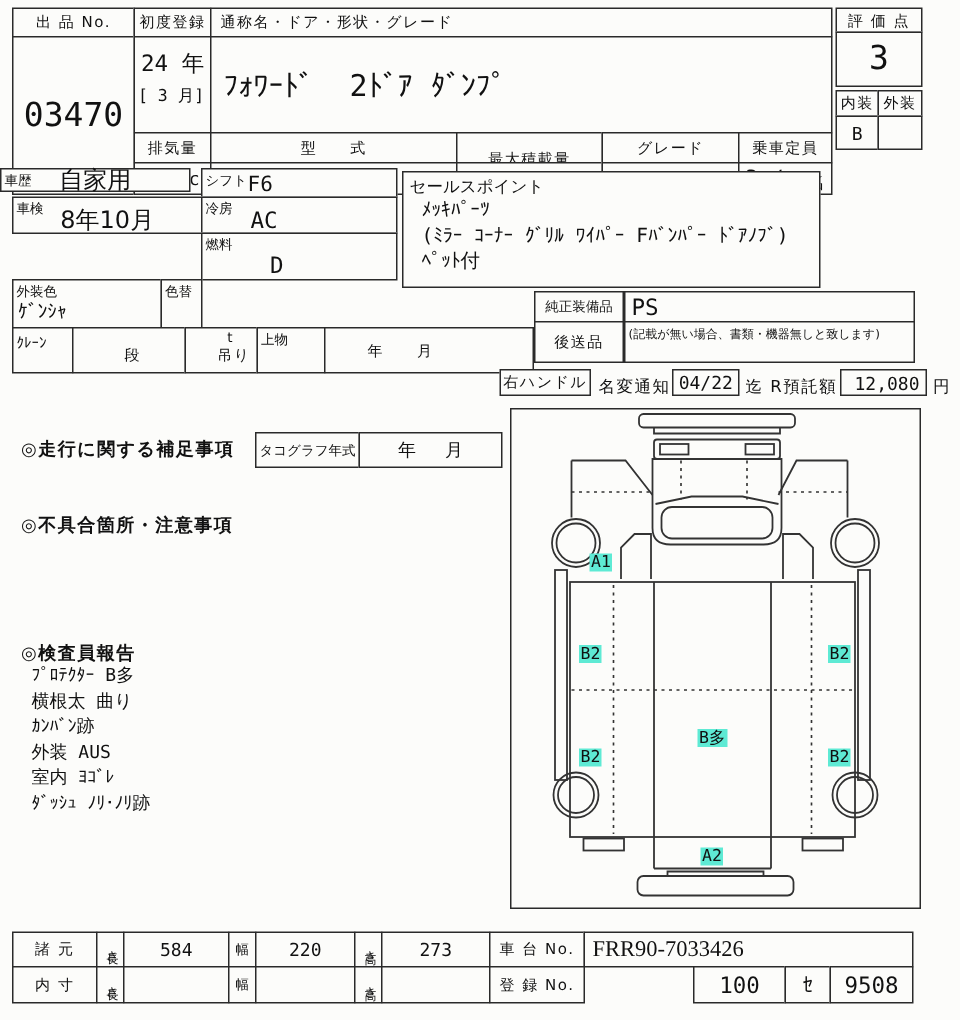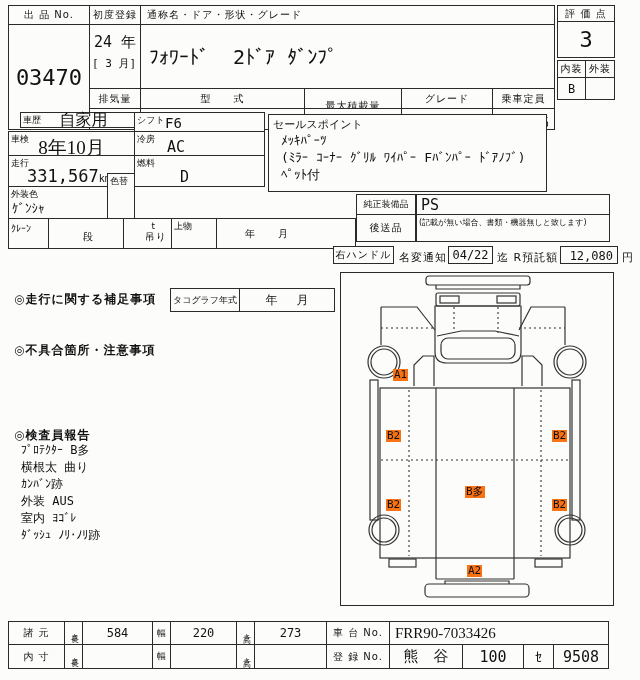--- a/index.html
+++ b/index.html
@@ -11,21 +11,21 @@
   .lbl-s{font-size:9px;}
   .val{font-family:"DejaVu Sans Mono","DejaVu Sans",monospace;white-space:pre;}
   .c{display:flex;align-items:center;justify-content:center;text-align:center;}
   .cl{display:flex;align-items:center;}
   .corner{position:absolute;top:1px;left:2px;font-size:9px;letter-spacing:0;}
   .big{font-size:22px;}
   .sm{font-size:12px;}
   .note-head{font-size:12px;font-weight:bold;letter-spacing:1px;}
   .insp-item{font-family:"DejaVu Sans Mono","DejaVu Sans",monospace;font-size:12px;display:block;line-height:17px;white-space:pre;}
   .vert{writing-mode:vertical-rl;text-orientation:upright;font-size:8px;letter-spacing:-1px;}
-  .dlabel{position:absolute;font-family:"DejaVu Sans Mono","DejaVu Sans",monospace;font-size:11px;background:#f97316;padding:0 1px;line-height:12px;}
+  .dlabel{position:absolute;font-family:"DejaVu Sans Mono","DejaVu Sans",monospace;font-size:11px;background:#5eead4;padding:0 1px;line-height:12px;}
   svg{display:block;}
   svg *{stroke:#333;fill:none;stroke-width:1.2;}
   .dot{stroke-dasharray:2 3;stroke-width:1.1;}
 </style>
 </head>
 <body>
 
 <div id="sheet">
 
   <div class="cell c lbl" style="left:8px;top:5px;width:82px;height:20px;">出 品 No.</div>
@@ -61,54 +61,48 @@
     <span class="val sm" style="position:absolute;right:4px;top:4px;">名</span>
   </div>
 
   <div class="cell c lbl" style="left:557px;top:5px;width:58px;height:17px;">評 価 点</div>
   <div class="cell c val big" style="left:557px;top:21px;width:58px;height:37px;">3</div>
   <div class="cell c lbl" style="left:557px;top:60px;width:29px;height:18px;">内装</div>
   <div class="cell c lbl" style="left:585px;top:60px;width:30px;height:18px;">外装</div>
   <div class="cell c val sm" style="left:557px;top:77px;width:29px;height:23px;">B</div>
   <div class="cell c val sm" style="left:585px;top:77px;width:30px;height:23px;"></div>
 
-  <div class="cell" style="left:20px;top:112px;width:127px;height:16px;">
+  <div class="cell" style="left:0;top:112px;width:127px;height:16px;">
     <span class="corner lbl-s">車歴</span>
     <div class="c" style="height:100%;font-size:16px;">自家用</div>
   </div>
   <div class="cell" style="left:134px;top:112px;width:131px;height:20px;">
     <span class="corner lbl-s">シフト</span>
     <span class="val" style="position:absolute;left:30px;top:2px;font-size:14px;">F6</span>
   </div>
 
   <div class="cell" style="left:8px;top:131px;width:127px;height:25px;">
     <span class="corner lbl-s">車検</span>
-    <div class="c" style="height:100%;font-size:19px;padding-top:4px;font-family:Liberation Serif, serif;">8年10月</div>
+    <div class="c" style="height:100%;font-size:16px;padding-top:4px;">8年10月</div>
   </div>
   <div class="cell" style="left:134px;top:131px;width:131px;height:25px;">
     <span class="corner lbl-s">冷房</span>
     <span class="val" style="position:absolute;left:32px;top:6px;font-size:15px;">AC</span>
   </div>
 
-  <div class="cell" style="left:8px;top:155px;width:127px;height:32px;">
-    <span class="corner lbl-s">走行</span>
-    <div style="position:absolute;left:18px;top:10px;">
-      <span class="val" style="font-size:17px;">331,567</span><span class="val" style="font-size:10px;">km</span>
-    </div>
-  </div>
   <div class="cell" style="left:134px;top:155px;width:131px;height:32px;">
     <span class="corner lbl-s">燃料</span>
     <span class="val" style="position:absolute;left:45px;top:12px;font-size:15px;">D</span>
   </div>
 
   <div class="cell" style="left:8px;top:186px;width:100px;height:33px;">
     <span class="corner lbl-s">外装色</span>
     <span class="val" style="position:absolute;left:3px;bottom:2px;font-size:13px;">ｹﾞﾝｼｬ</span>
   </div>
-  <div class="cell" style="left:107px;top:173px;width:28px;height:49px;">
+  <div class="cell" style="left:107px;top:186px;width:28px;height:49px;">
     <span class="corner lbl-s">色替</span>
   </div>
 
   <div class="cell" style="left:8px;top:218px;width:41px;height:31px;">
     <span class="val" style="position:absolute;left:2px;top:4px;font-size:10px;">ｸﾚｰﾝ</span>
   </div>
   <div class="cell" style="left:48px;top:218px;width:76px;height:31px;">
     <span class="lbl" style="position:absolute;left:34px;bottom:4px;">段</span>
   </div>
   <div class="cell" style="left:123px;top:218px;width:49px;height:31px;">
@@ -235,18 +229,17 @@
   <div class="cell cl val" style="left:389px;top:621px;width:220px;height:24px;font-size:15px;padding-left:5px;font-family:Liberation Serif, serif;">FRR90-7033426</div>
 
   <div class="cell c lbl" style="left:8px;top:644px;width:57px;height:25px;">内 寸</div>
   <div class="cell c vert" style="left:64px;top:644px;width:19px;height:25px;">長さ</div>
   <div class="cell c val sm" style="left:82px;top:644px;width:71px;height:25px;"></div>
   <div class="cell c lbl-s" style="left:152px;top:644px;width:19px;height:25px;">幅</div>
   <div class="cell c val sm" style="left:170px;top:644px;width:67px;height:25px;"></div>
   <div class="cell c vert" style="left:236px;top:644px;width:19px;height:25px;">高さ</div>
   <div class="cell c val sm" style="left:254px;top:644px;width:73px;height:25px;"></div>
   <div class="cell c lbl" style="left:326px;top:644px;width:64px;height:25px;">登 録 No.</div>
-  <div class="cell c" style="left:389px;top:644px;width:74px;height:25px;font-size:15px;">熊　谷</div>
   <div class="cell c val" style="left:462px;top:644px;width:62px;height:25px;font-size:15px;">100</div>
   <div class="cell c val" style="left:523px;top:644px;width:31px;height:25px;font-size:14px;">ｾ</div>
   <div class="cell c val" style="left:553px;top:644px;width:56px;height:25px;font-size:15px;">9508</div>
 
 </div>
 
 </body></html>

